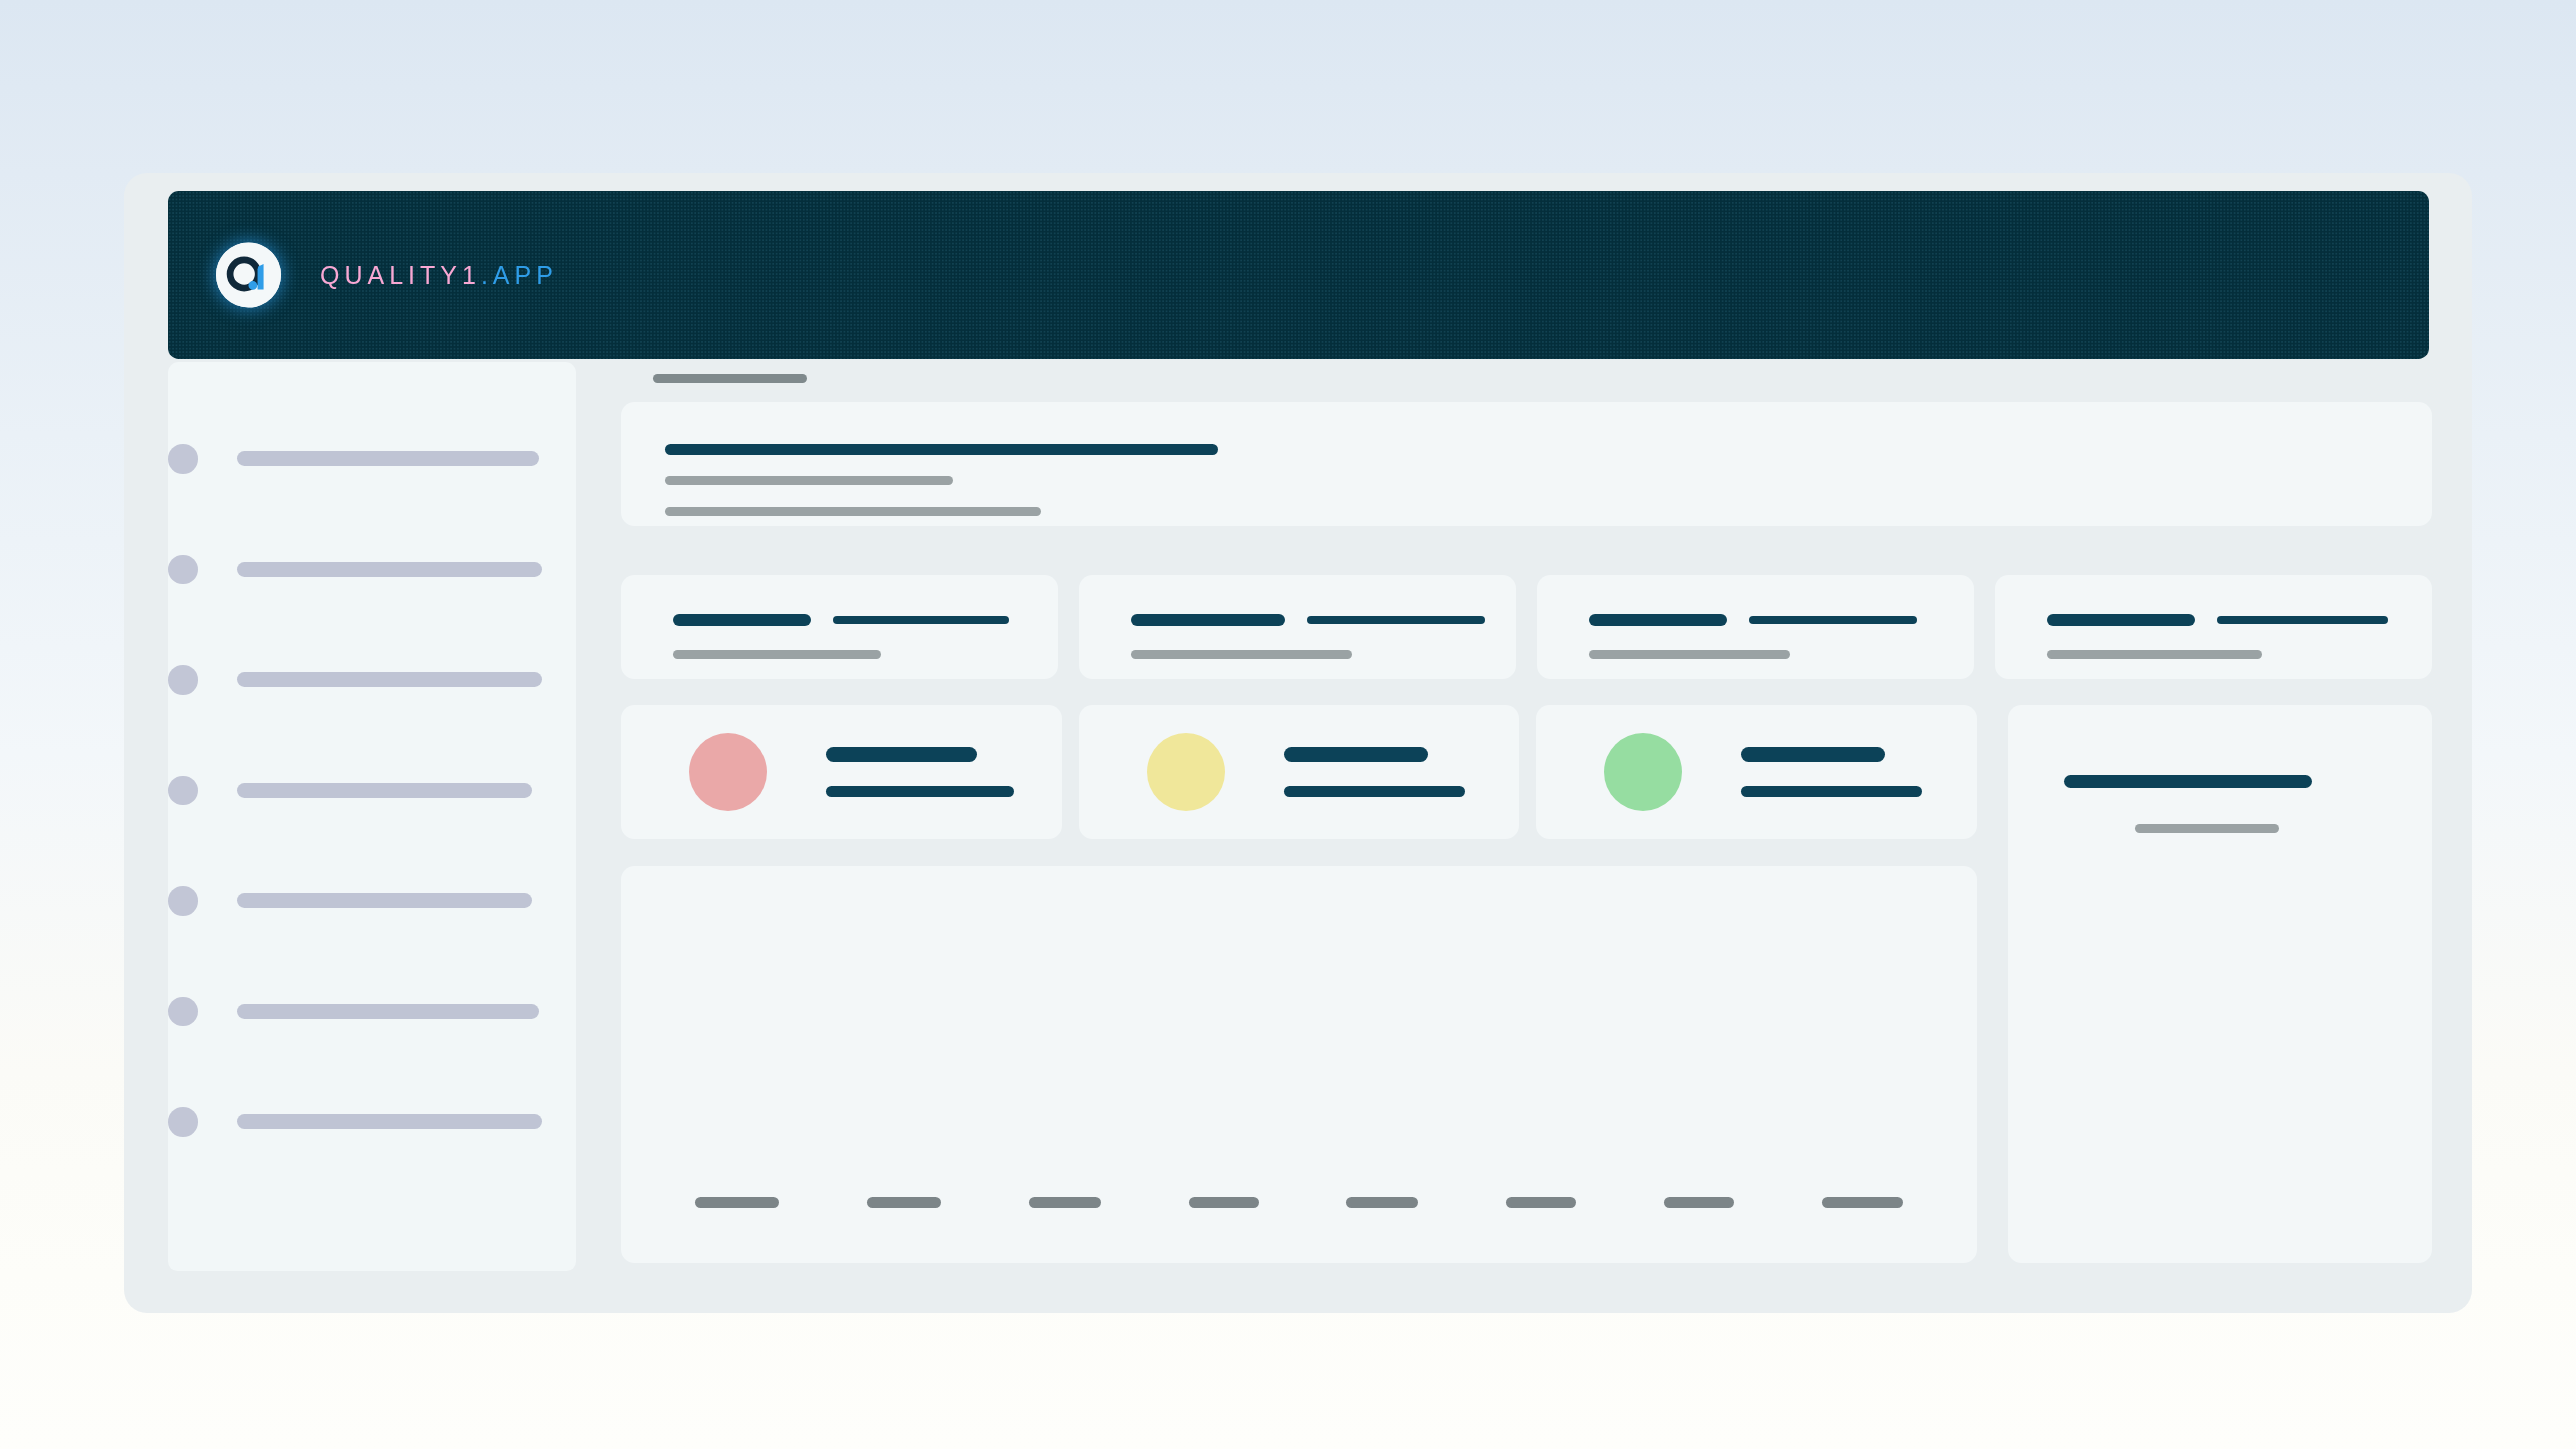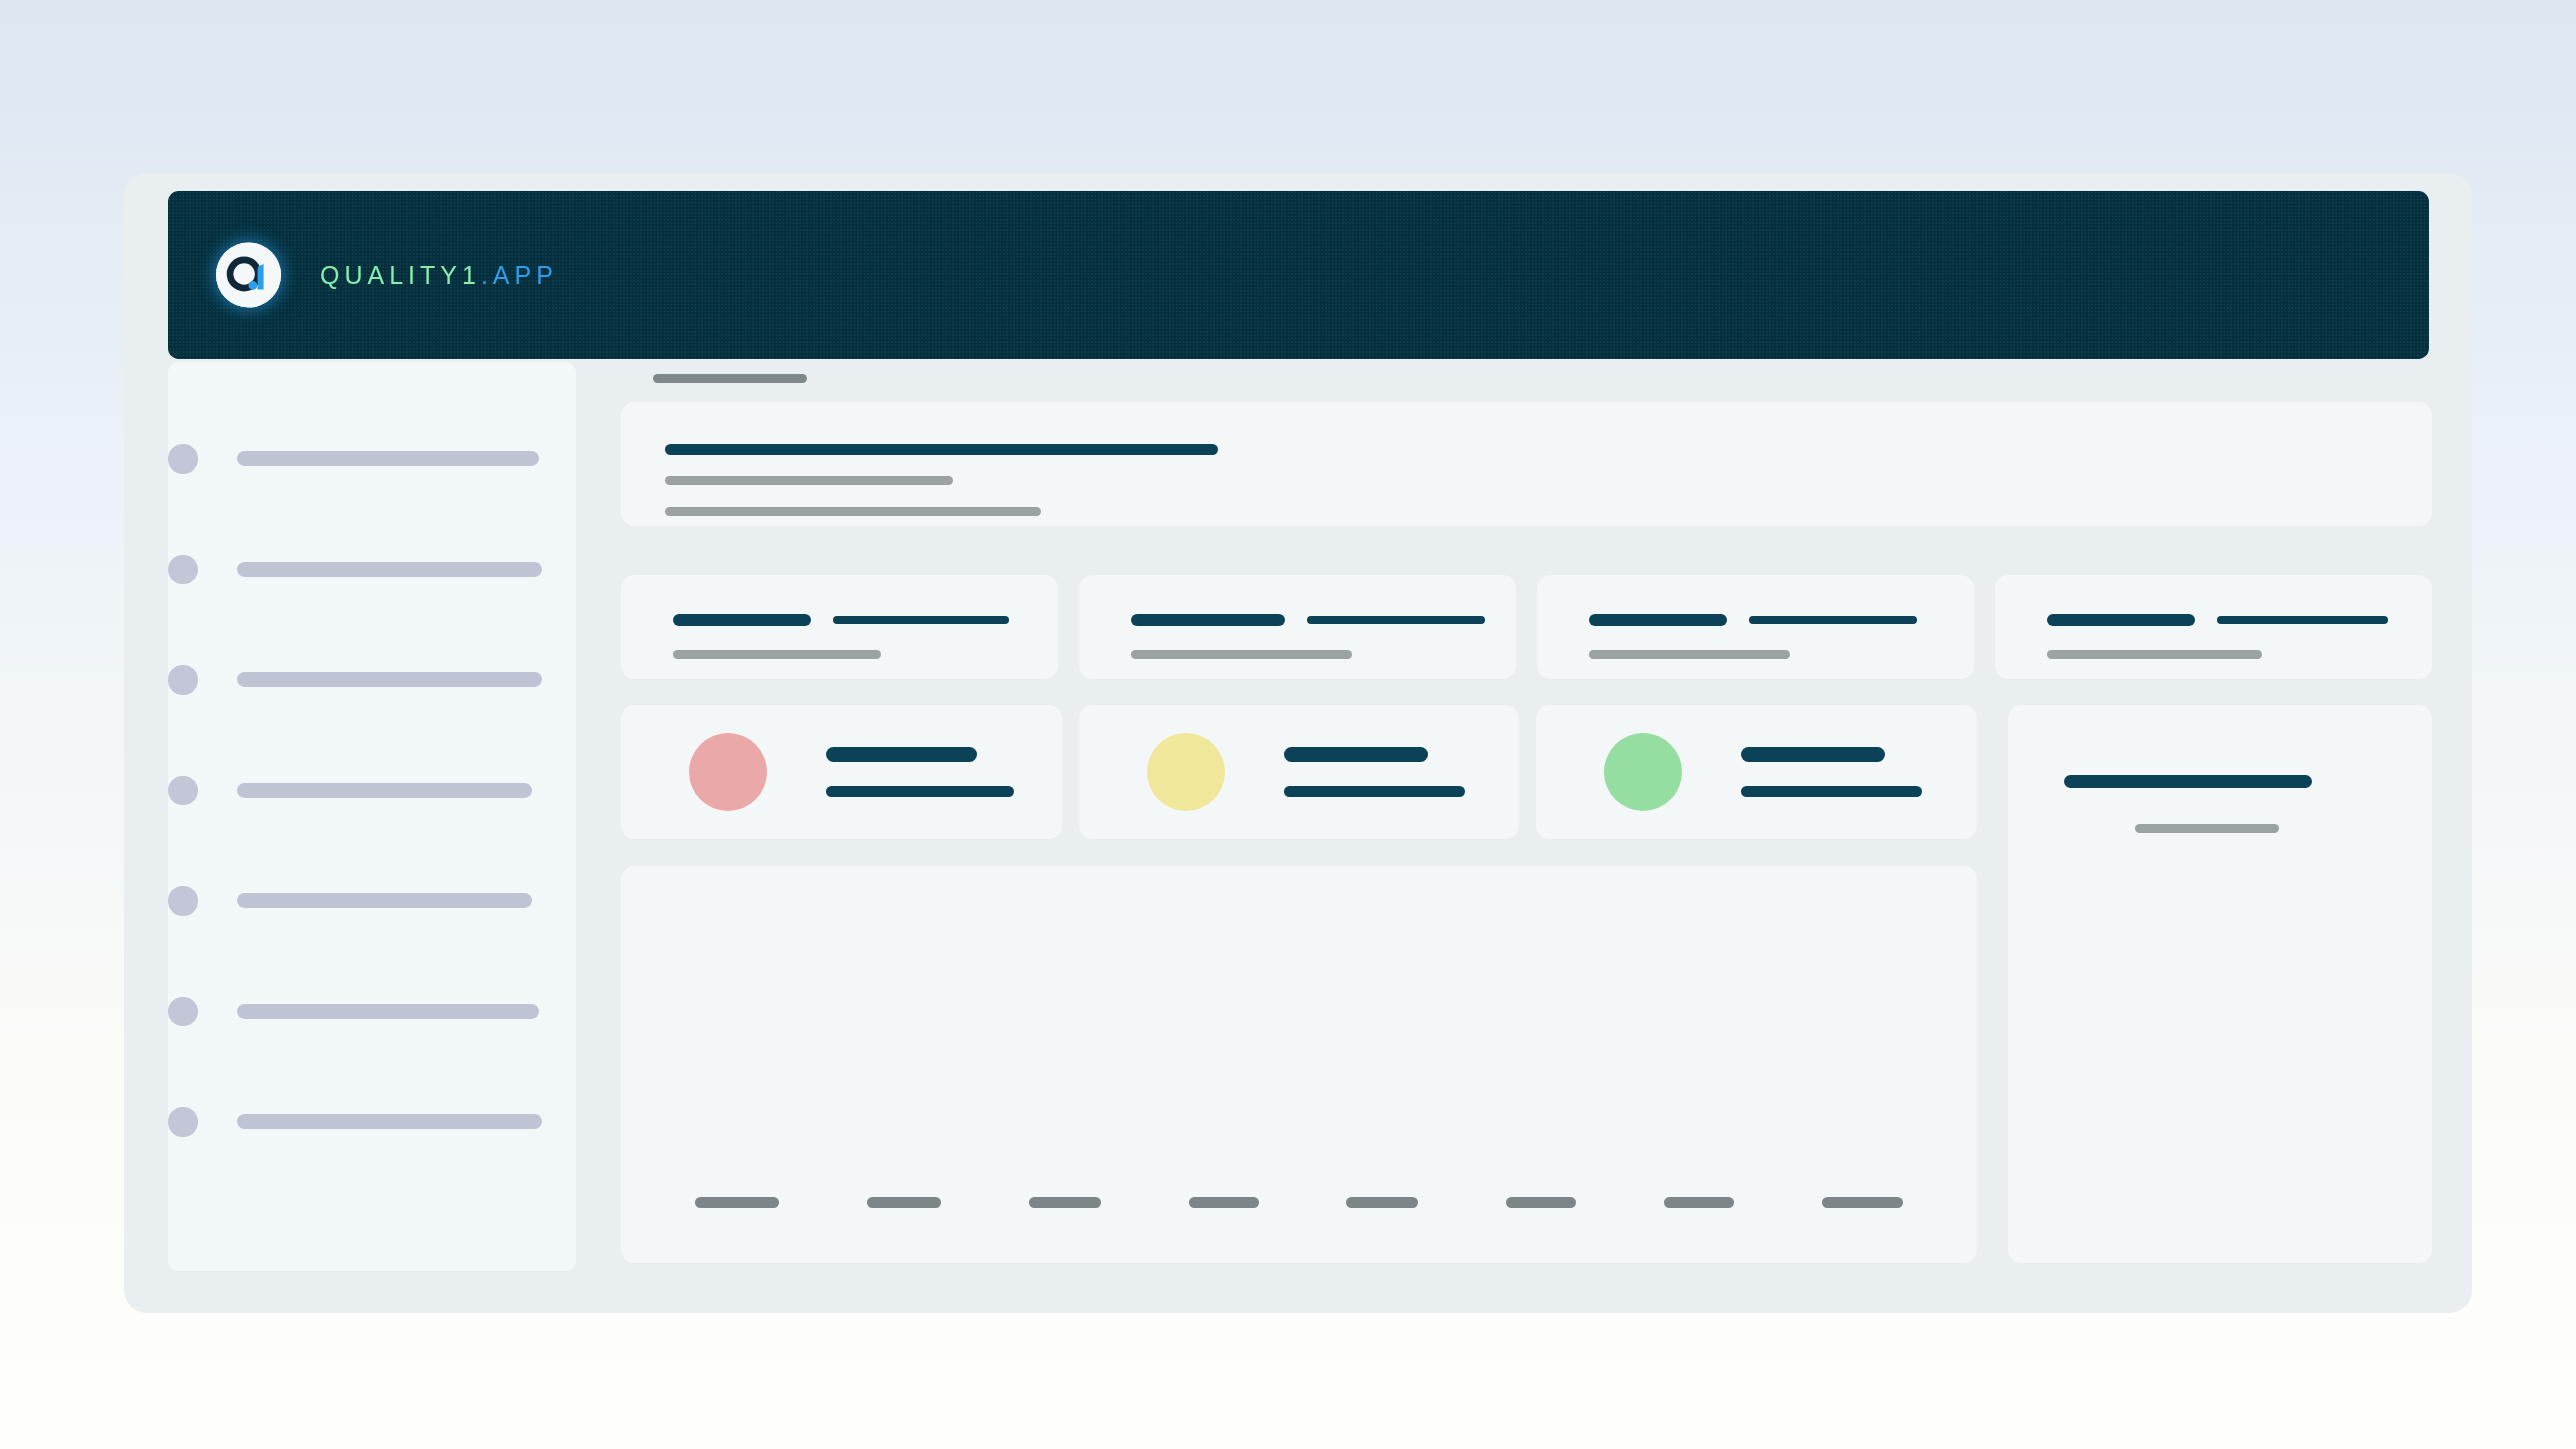--- a/index.html
+++ b/index.html
@@ -64,21 +64,21 @@
     box-shadow:0 0 14.8px 3.4px rgba(41,150,226,.55);
     flex:0 0 auto;
   }
   .logo-mark svg { position:absolute; inset:0; }
   .brand-name {
     font-size:25px;
     letter-spacing:5px;
     font-weight:400;
     white-space:nowrap;
   }
-  .brand-name .bn-main { color:#86efac; }
+  .brand-name .bn-main { color:#f9a8d4; }
   .brand-name .bn-tld  { color:#2f9de8; }
 
   
   .sidebar {
     position:absolute;
     left:168px; top:362px;
     width:408px; height:909px;
     background:#f2f7f8;
     border-radius:10.7px 10.7px 9.4px 9.4px;
   }

